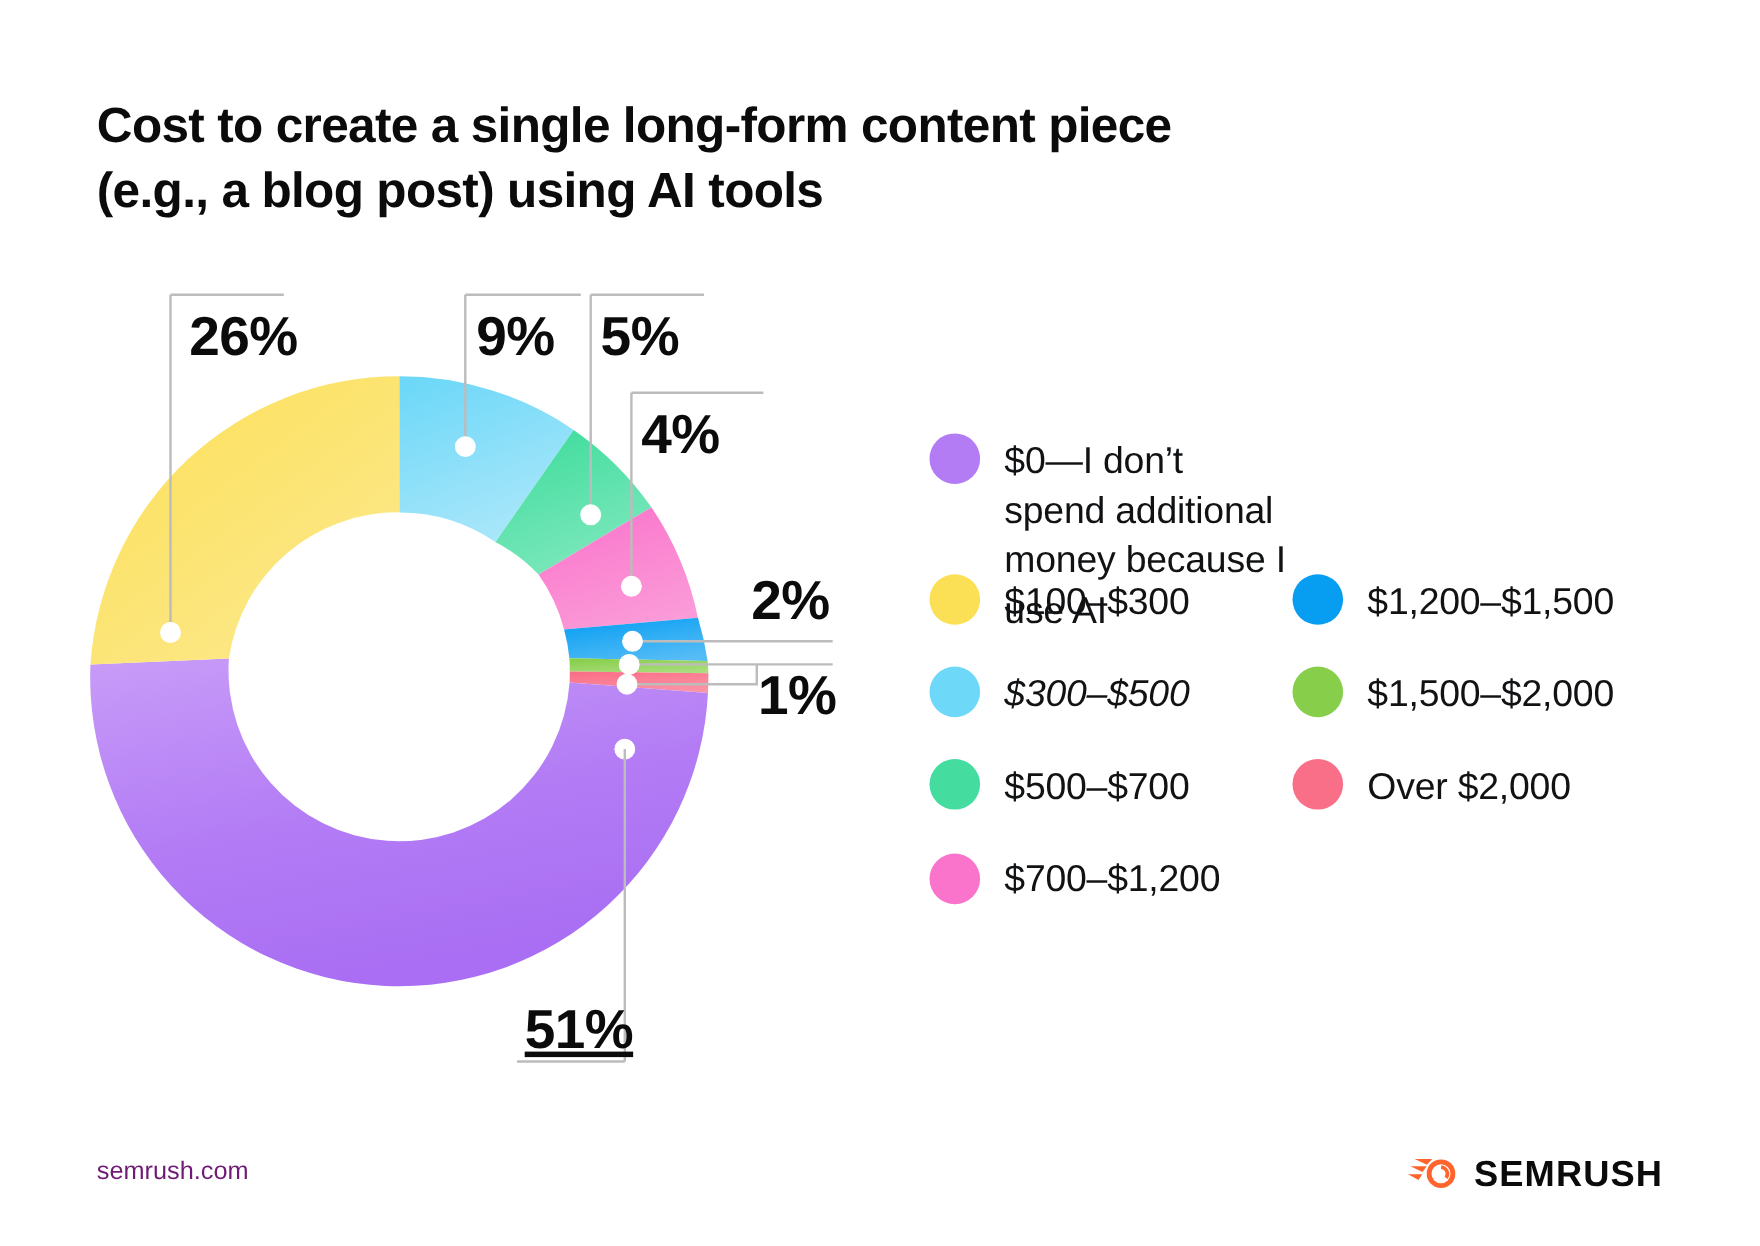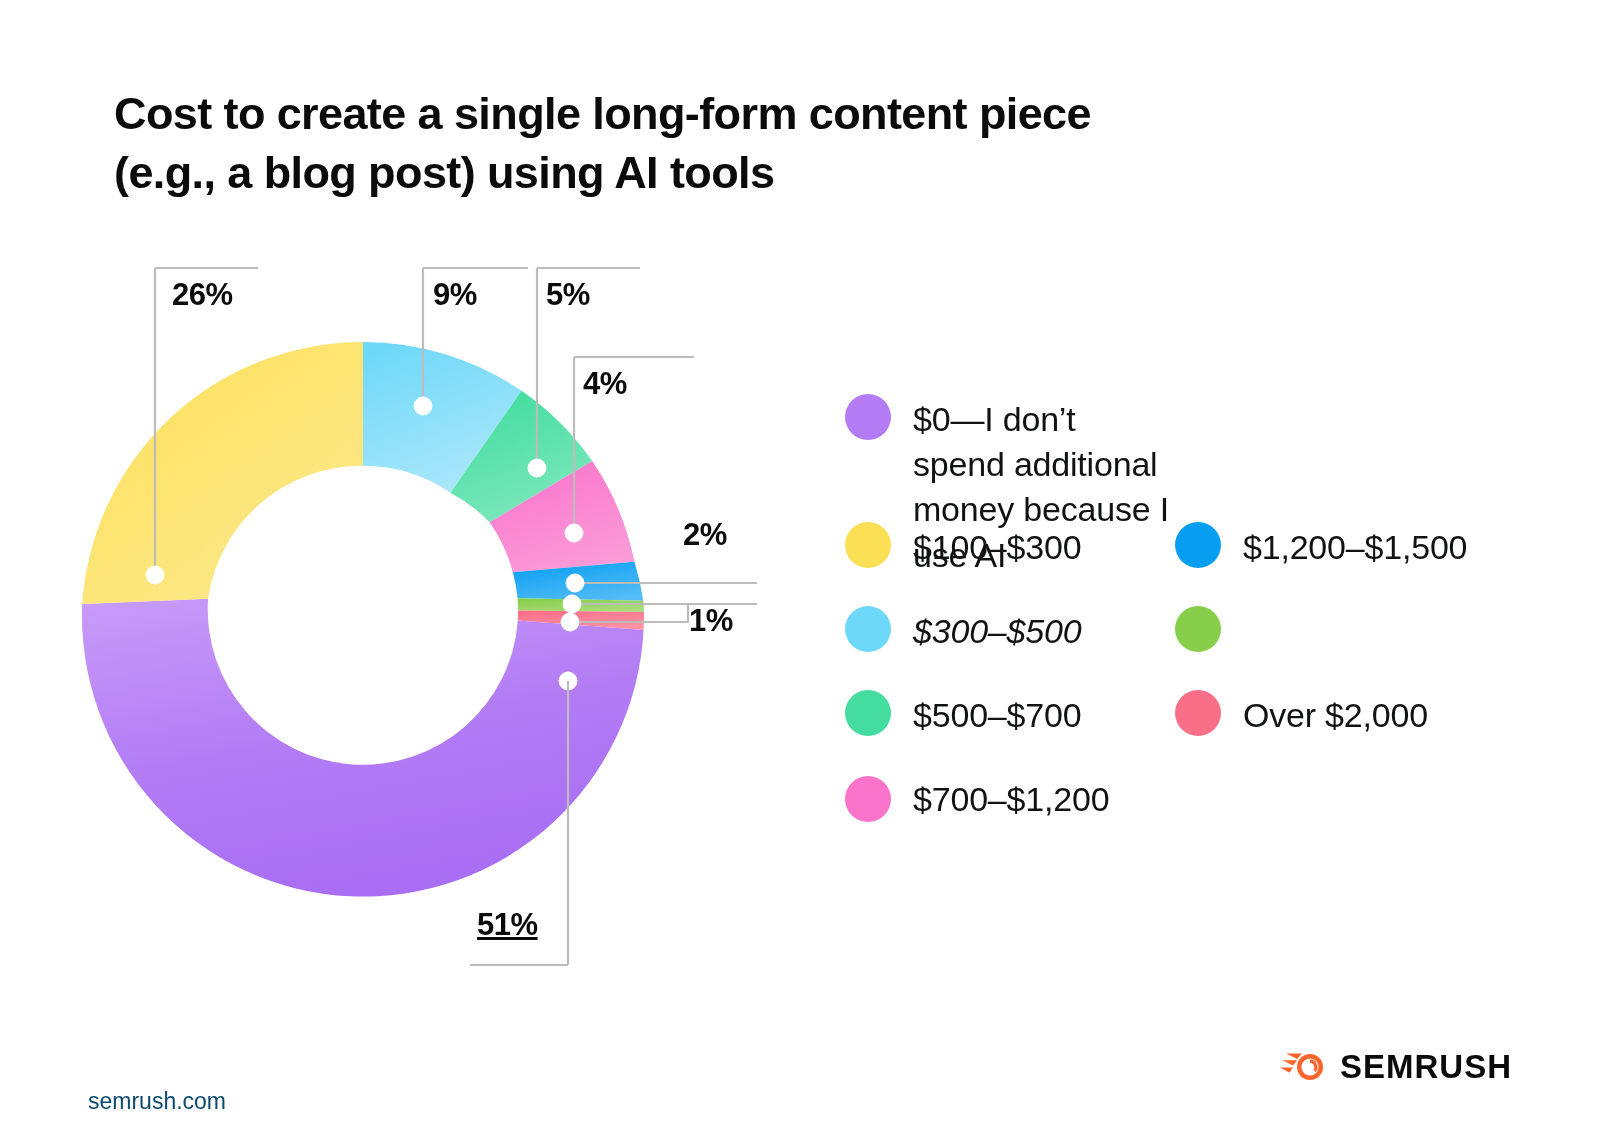--- a/index.html
+++ b/index.html
@@ -24,37 +24,36 @@
     position: absolute;
     left: 88px;
     top: 84px;
     width: 1300px;
     font-size: 45px;
     font-weight: 700;
     line-height: 1.32;
     letter-spacing: -0.6px;
     color: #0b0b0c;
     white-space: pre-line;
-    margin-left: 26px;
   }
 
   
   #donut-wrap {
     position: absolute;
     left: 0px;
     top: 0px;
     width: 820px;
     height: 1010px;
   }
   #donut-svg { display: block; }
 
   
   .pct-label {
     position: absolute;
-    font-size: 31px;
+    font-size: 50px;
     font-weight: 700;
     color: #0b0b0c;
     letter-spacing: -0.5px;
     white-space: nowrap;
   }
 
   
   #legend {
     position: absolute;
     left: 845px;
@@ -87,23 +86,23 @@
     color: #111214;
     letter-spacing: -0.2px;
     white-space: pre-line;
     padding-top: 4px;
   }
 
   
   #footer-url {
     position: absolute;
     left: 88px;
-    top: 1088px;
+    top: 1051px;
     font-size: 23px;
-    color: #0c4a6e;
+    color: #701a75;
     letter-spacing: 0px;
   }
   #semrush-logo {
     position: absolute;
     right: 88px;
     top: 1048px;
     display: flex;
     align-items: center;
     gap: 14px;
   }
@@ -244,20 +243,21 @@
       </div>
     </div>
 
     <div class="legend-col" id="legend-col-right">
       <div class="legend-item" style="top:128px;">
         <span class="legend-swatch" style="background: rgb(7, 158, 242);"></span>
         <span class="legend-text">$1,200–$1,500</span>
       </div>
       <div class="legend-item" style="top:212px;">
         <span class="legend-swatch" style="background: rgb(135, 206, 74);"></span>
+        <span class="legend-text">$1,500–$2,000</span>
       </div>
       <div class="legend-item" style="top:296px;">
         <span class="legend-swatch" style="background: rgb(250, 111, 136);"></span>
         <span class="legend-text">Over $2,000</span>
       </div>
     </div>
 
   </div>
 
   <div id="footer-url">semrush.com</div>

